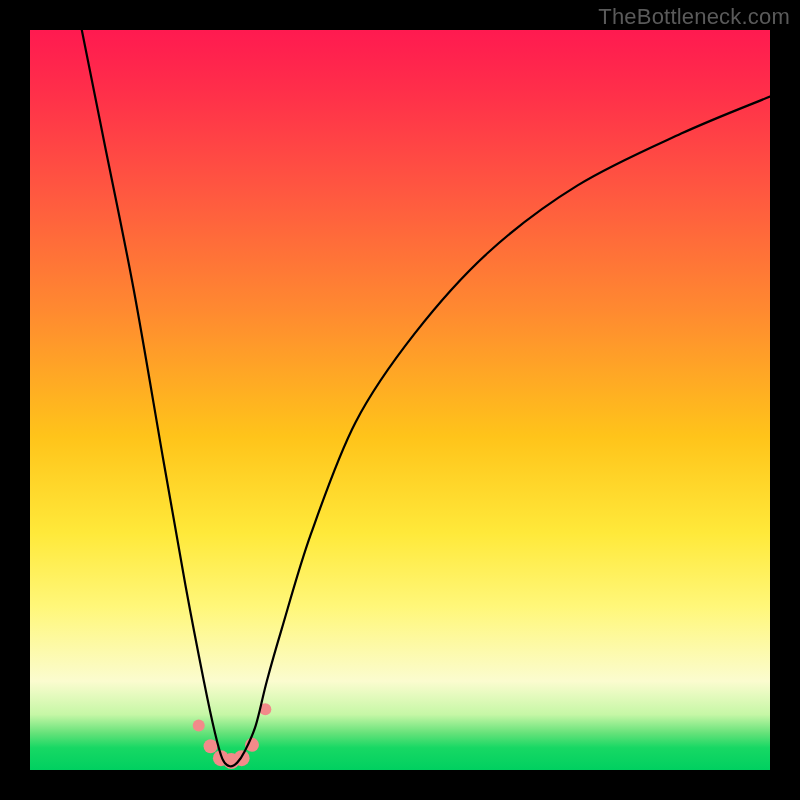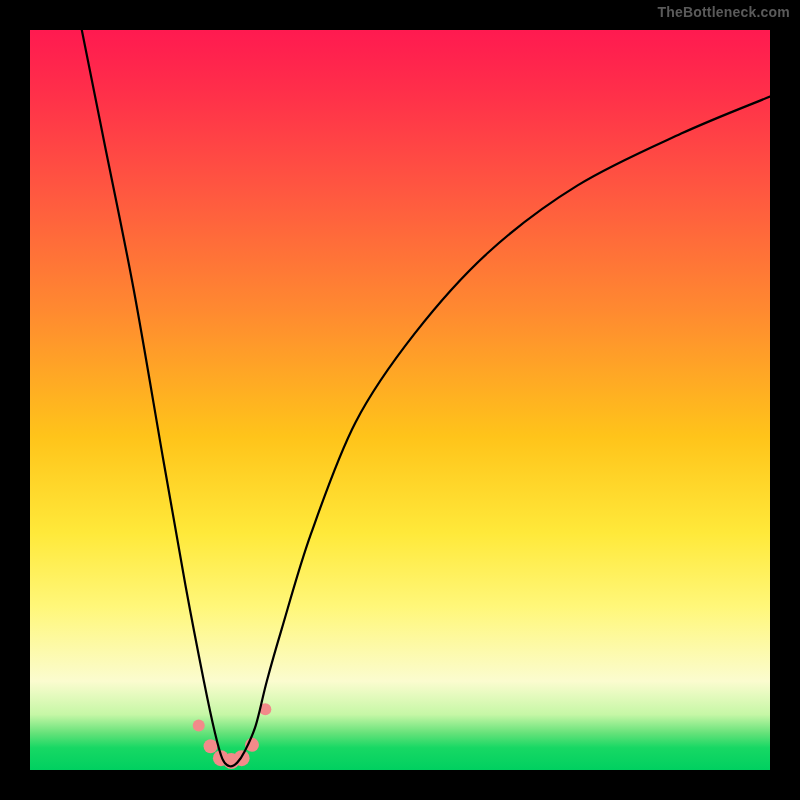--- a/index.html
+++ b/index.html
@@ -39,22 +39,22 @@
       #66e27a 95%,
       #17d864 97%,
       #00d060 100%
     );
   }
   .attribution {
     position: absolute;
     top: 4px;
     right: 10px;
     color: #5a5a5a;
-    font-size: 14px;
-    font-weight: 700;
+    font-size: 22px;
+    font-weight: 400;
     letter-spacing: 0.2px;
     user-select: none;
   }
   svg.curve {
     position: absolute;
     left: 0;
     top: 0;
     width: 100%;
     height: 100%;
     overflow: visible;

